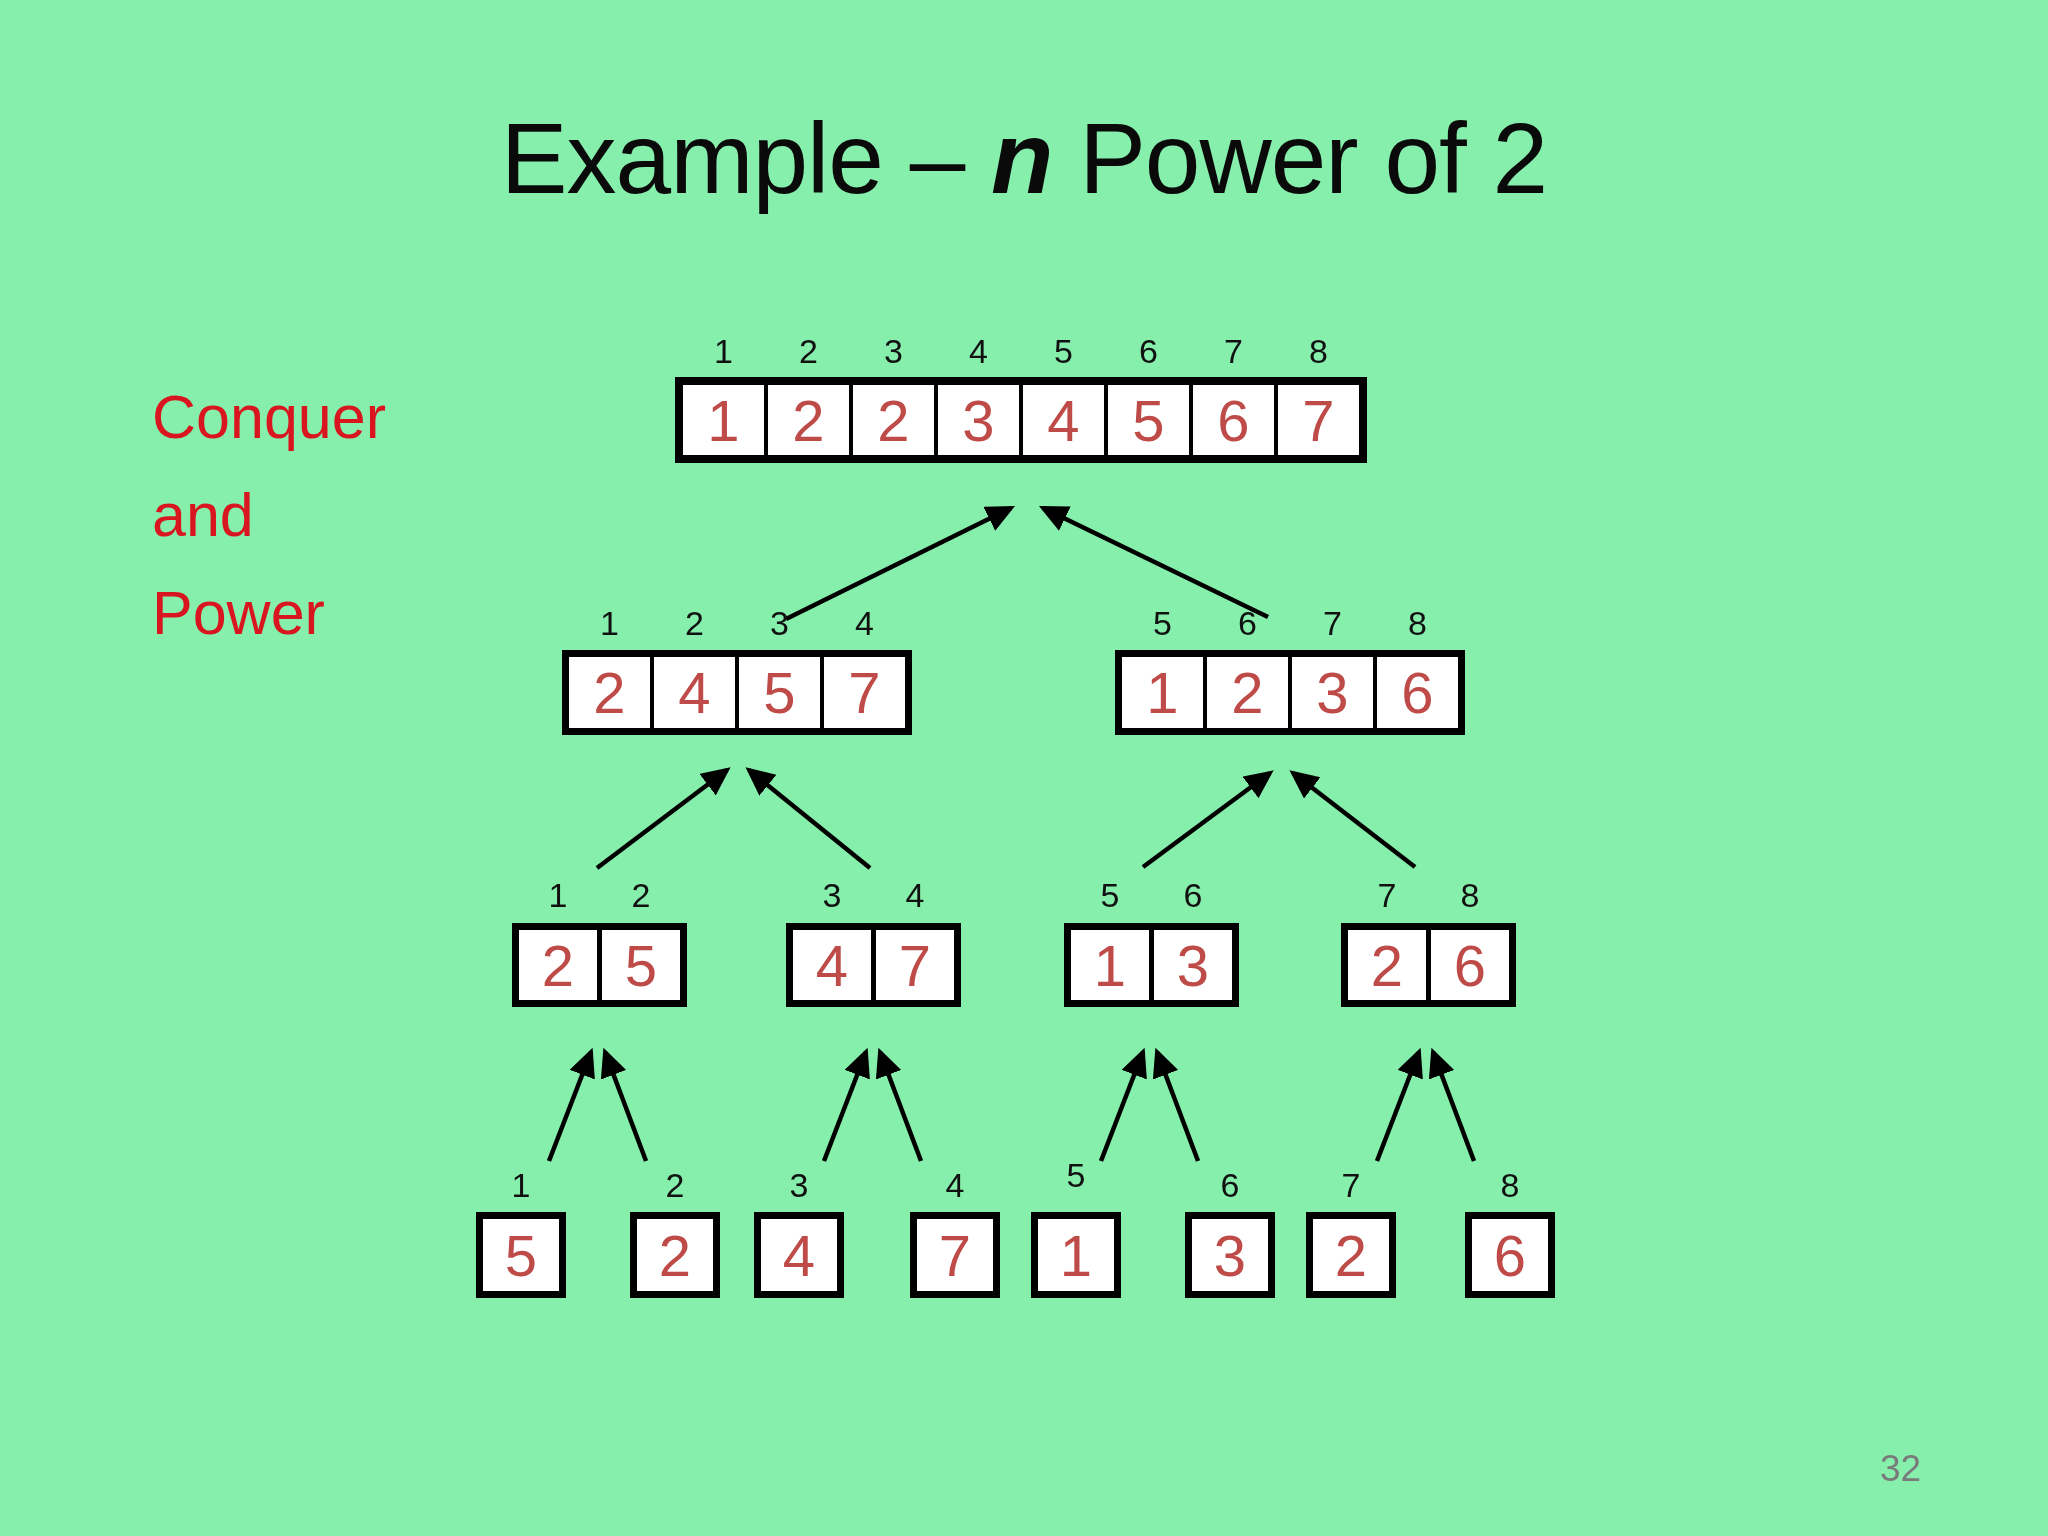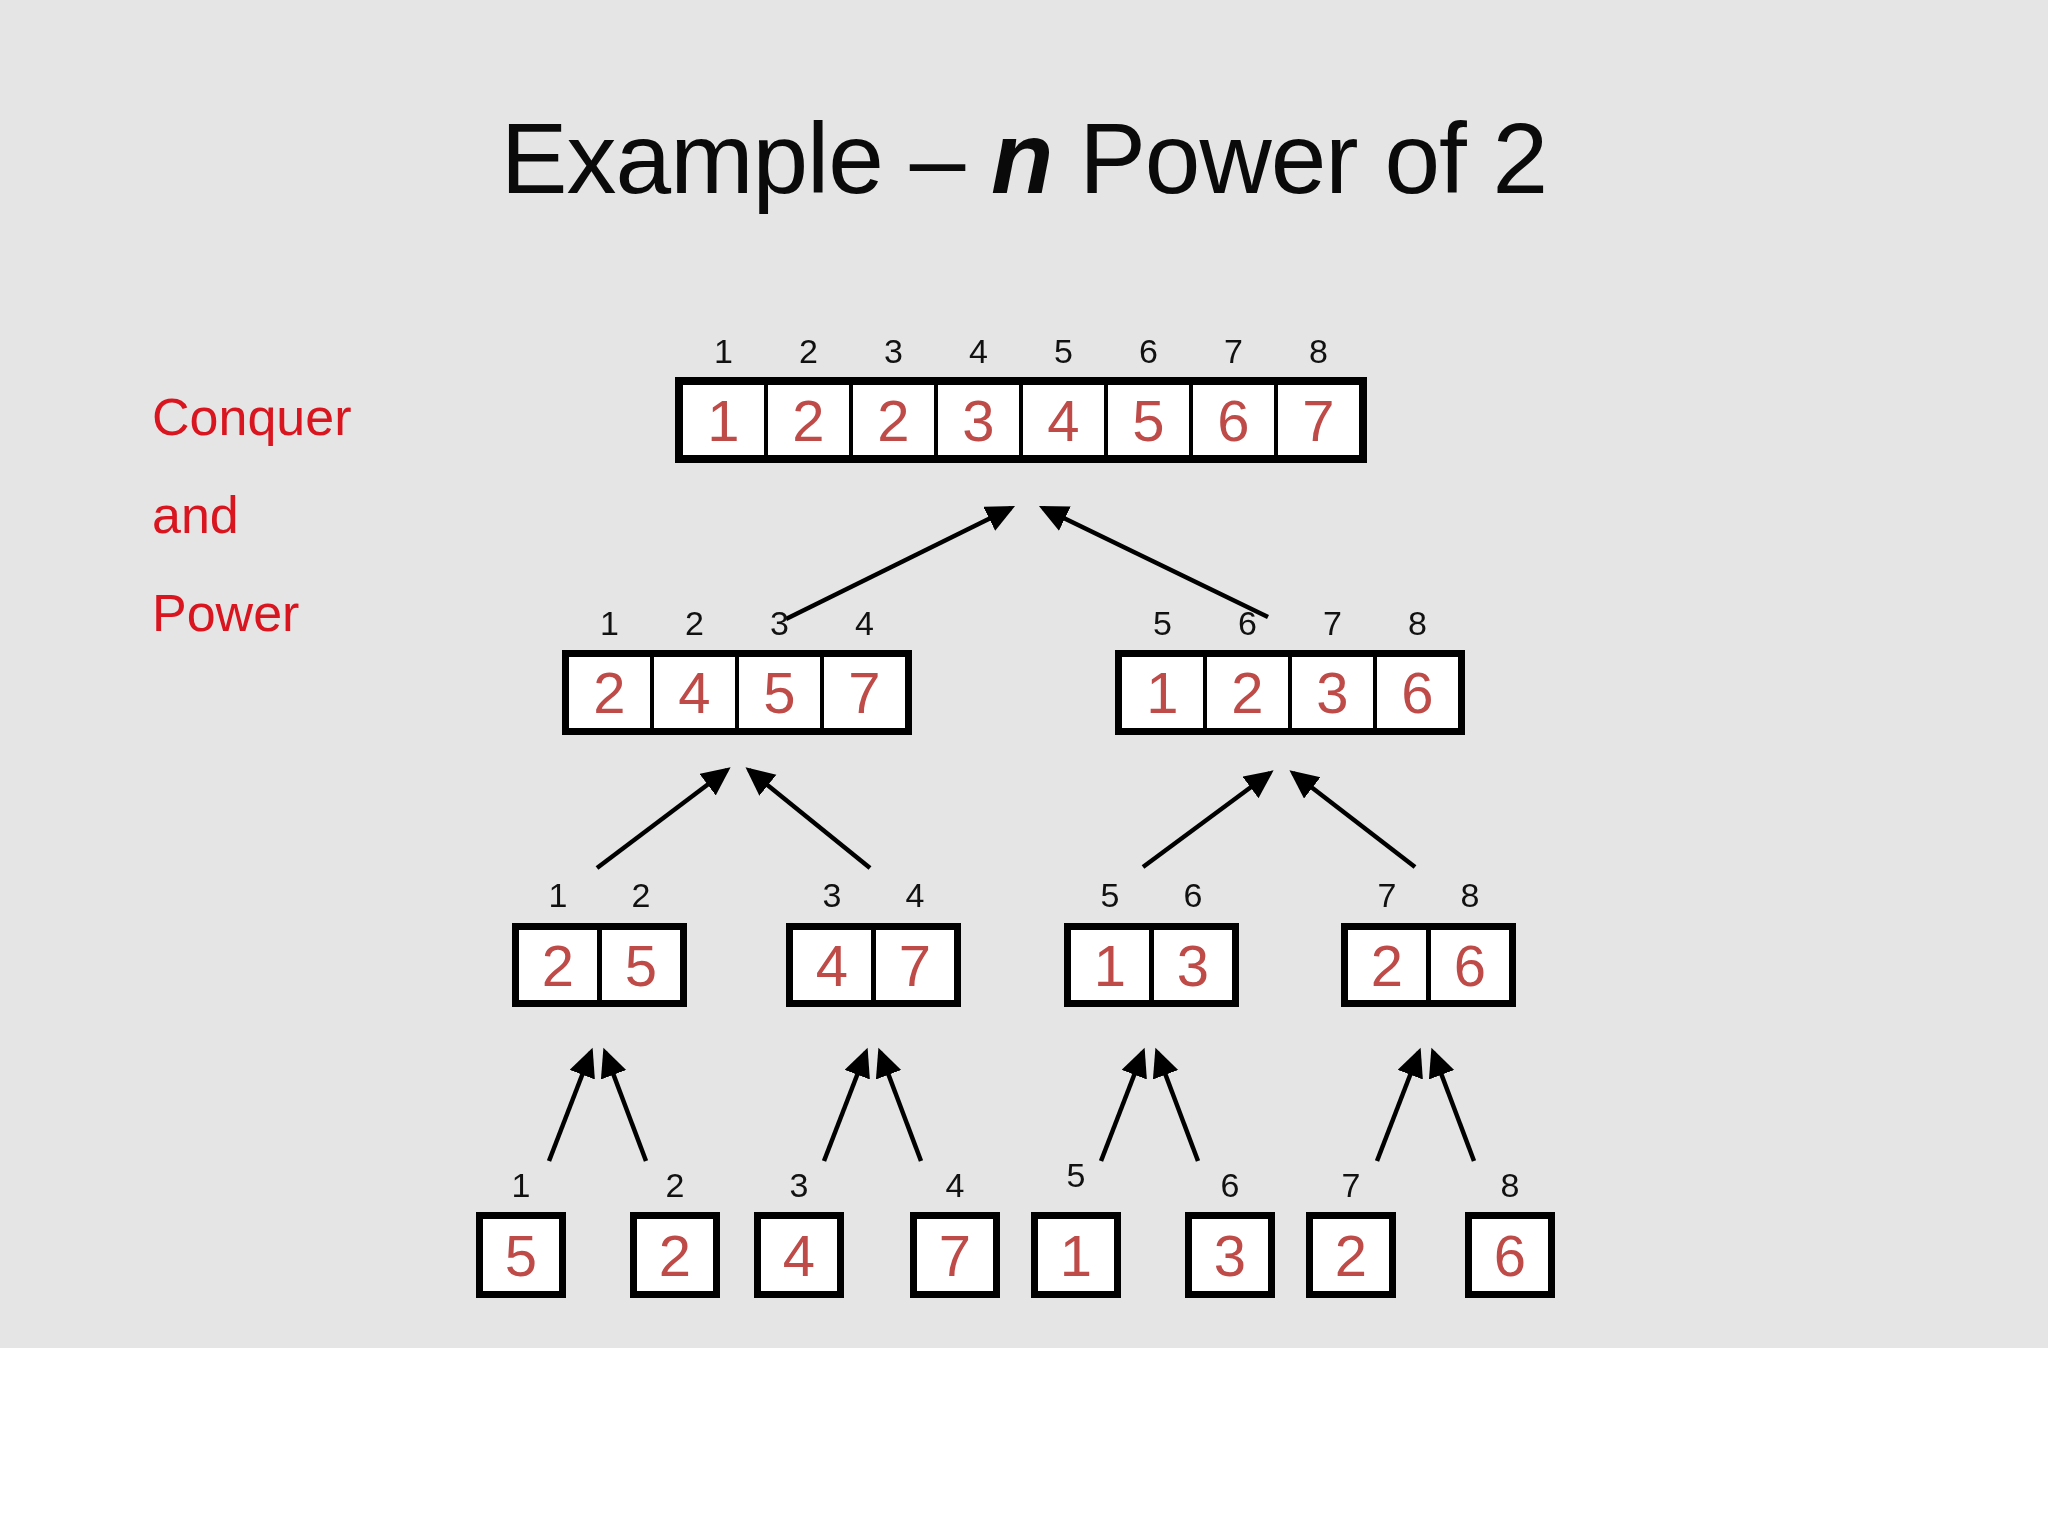--- a/index.html
+++ b/index.html
@@ -1,19 +1,19 @@
 <!DOCTYPE html>
 <html><head>
 <meta charset="utf-8">
 <style>
   html,body{margin:0;padding:0;background:#fff;}
   .slide{
     position:relative;
-    width:2048px;height:1348px;
-    background:#e5e5e5;
+    width:2048px;height:1536px;
+    background:#86efac;
     font-family:"Liberation Sans", sans-serif;
     overflow:hidden;
   }
   .title{
     position:absolute;
     left:0; top:100px; width:2048px;
     text-align:center;
     font-size:100px;
     font-weight:400;
     color:#0a0a0a;
@@ -21,21 +21,21 @@
     white-space:pre;
   }
   .title .emph{
     font-style:italic;
     font-weight:700;
     font-size:1.02em;
   }
   .side-label{
     position:absolute;
     left:152px; top:368px;
-    font-size:52px;
+    font-size:61px;
     line-height:98px;
     color:var(--label-red,#d9161f);
     font-weight:400;
   }
   .arrows{
     position:absolute; left:0; top:0;
   }
   .array{
     position:absolute;
     display:flex;

